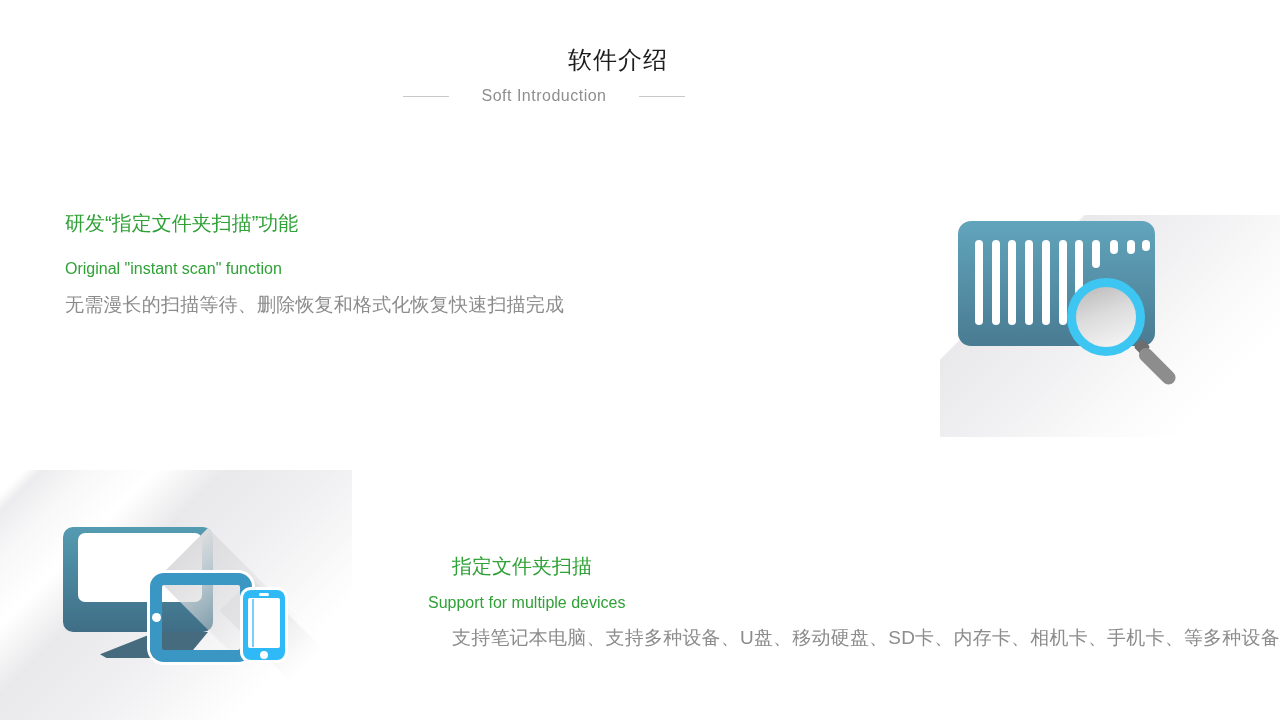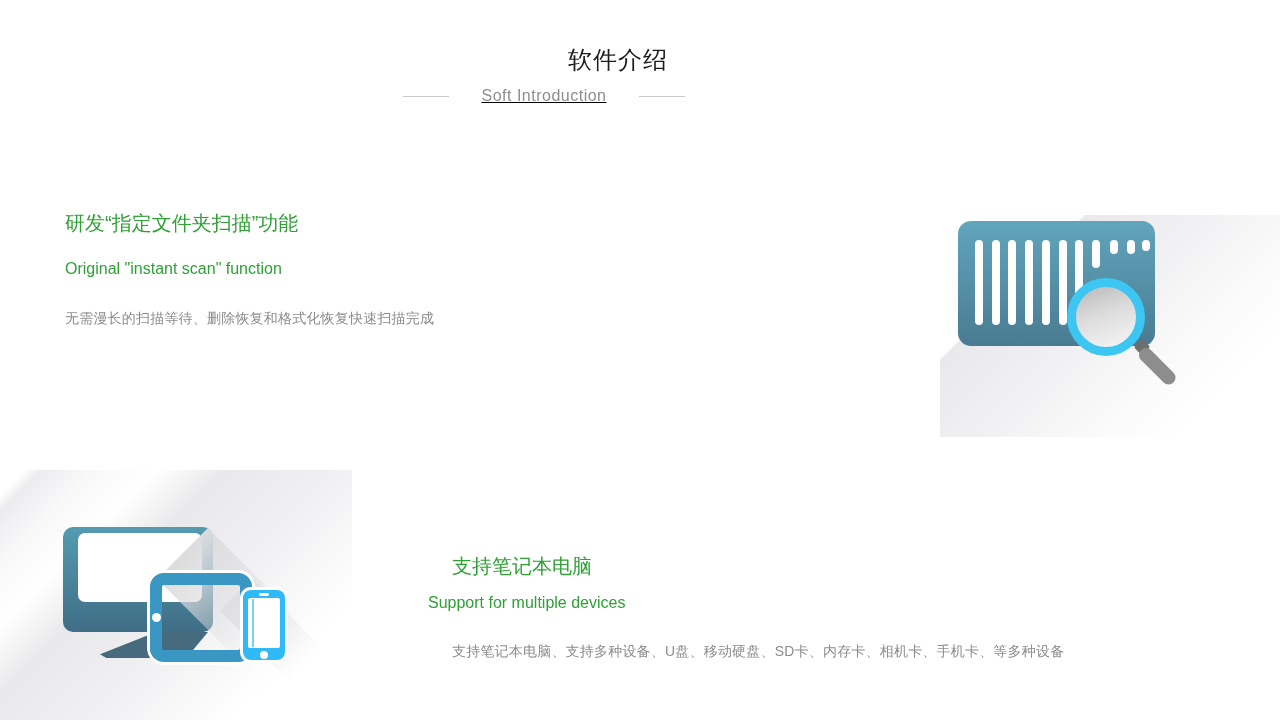--- a/index.html
+++ b/index.html
@@ -21,30 +21,30 @@
     font-family:"Liberation Sans","DejaVu Sans",sans-serif;
   }
   
   .hdr-title{
     position:absolute;left:0;top:44px;width:1236px;
     text-align:center;font-size:24px;font-weight:500;color:var(--title);
     letter-spacing:1px;
   }
   .hdr-sub{
     position:absolute;left:0;top:86px;width:1088px;height:20px;
-    display:flex;align-items:center;justify-content:center;gap:32px;text-decoration:underline;
+    display:flex;align-items:center;justify-content:center;gap:32px;
   }
   .hdr-sub .dash{width:46px;height:1px;background:var(--line);}
   .hdr-sub .sub-text{font-size:16px;color:#8e8e8e;letter-spacing:.5px;}
 
   
   .feat-text{position:absolute;}
   .feat-cn{font-size:20px;color:var(--green);white-space:nowrap;}
   .feat-en{font-size:16px;color:var(--green);white-space:nowrap;}
-  .feat-desc{font-size:14px;color:var(--gray);white-space:nowrap;letter-spacing:.2px;margin-top:18px;}
+  .feat-desc{font-size:19px;color:var(--gray);white-space:nowrap;letter-spacing:.2px;}
   .f1-cn{left:65px;top:210px;}
   .f1-en{left:65px;top:260px;}
   .f1-desc{left:65px;top:292px;}
   .f2-cn{left:452px;top:553px;}
   .f2-en{left:428px;top:594px;text-align:right;}
   .f2-desc{left:452px;top:625px;}
 
   
   .tile-scan{
     position:absolute;left:940px;top:215px;width:340px;height:222px;
@@ -179,15 +179,15 @@
   <div class="tablet-home"></div>
   <div class="phone">
     <div class="phone-speaker"></div>
     <div class="phone-screen">
       <div class="phone-stripe"></div>
     </div>
     <div class="phone-home"></div>
   </div>
 </div>
 
-<div class="feat-text feat-cn f2-cn">支持笔记本电脑</div>
+<div class="feat-text feat-cn f2-cn">指定文件夹扫描</div>
 <div class="feat-text feat-en f2-en">Support for multiple devices</div>
 <div class="feat-text feat-desc f2-desc">支持笔记本电脑、支持多种设备、U盘、移动硬盘、SD卡、内存卡、相机卡、手机卡、等多种设备</div>
 
 </body></html>

